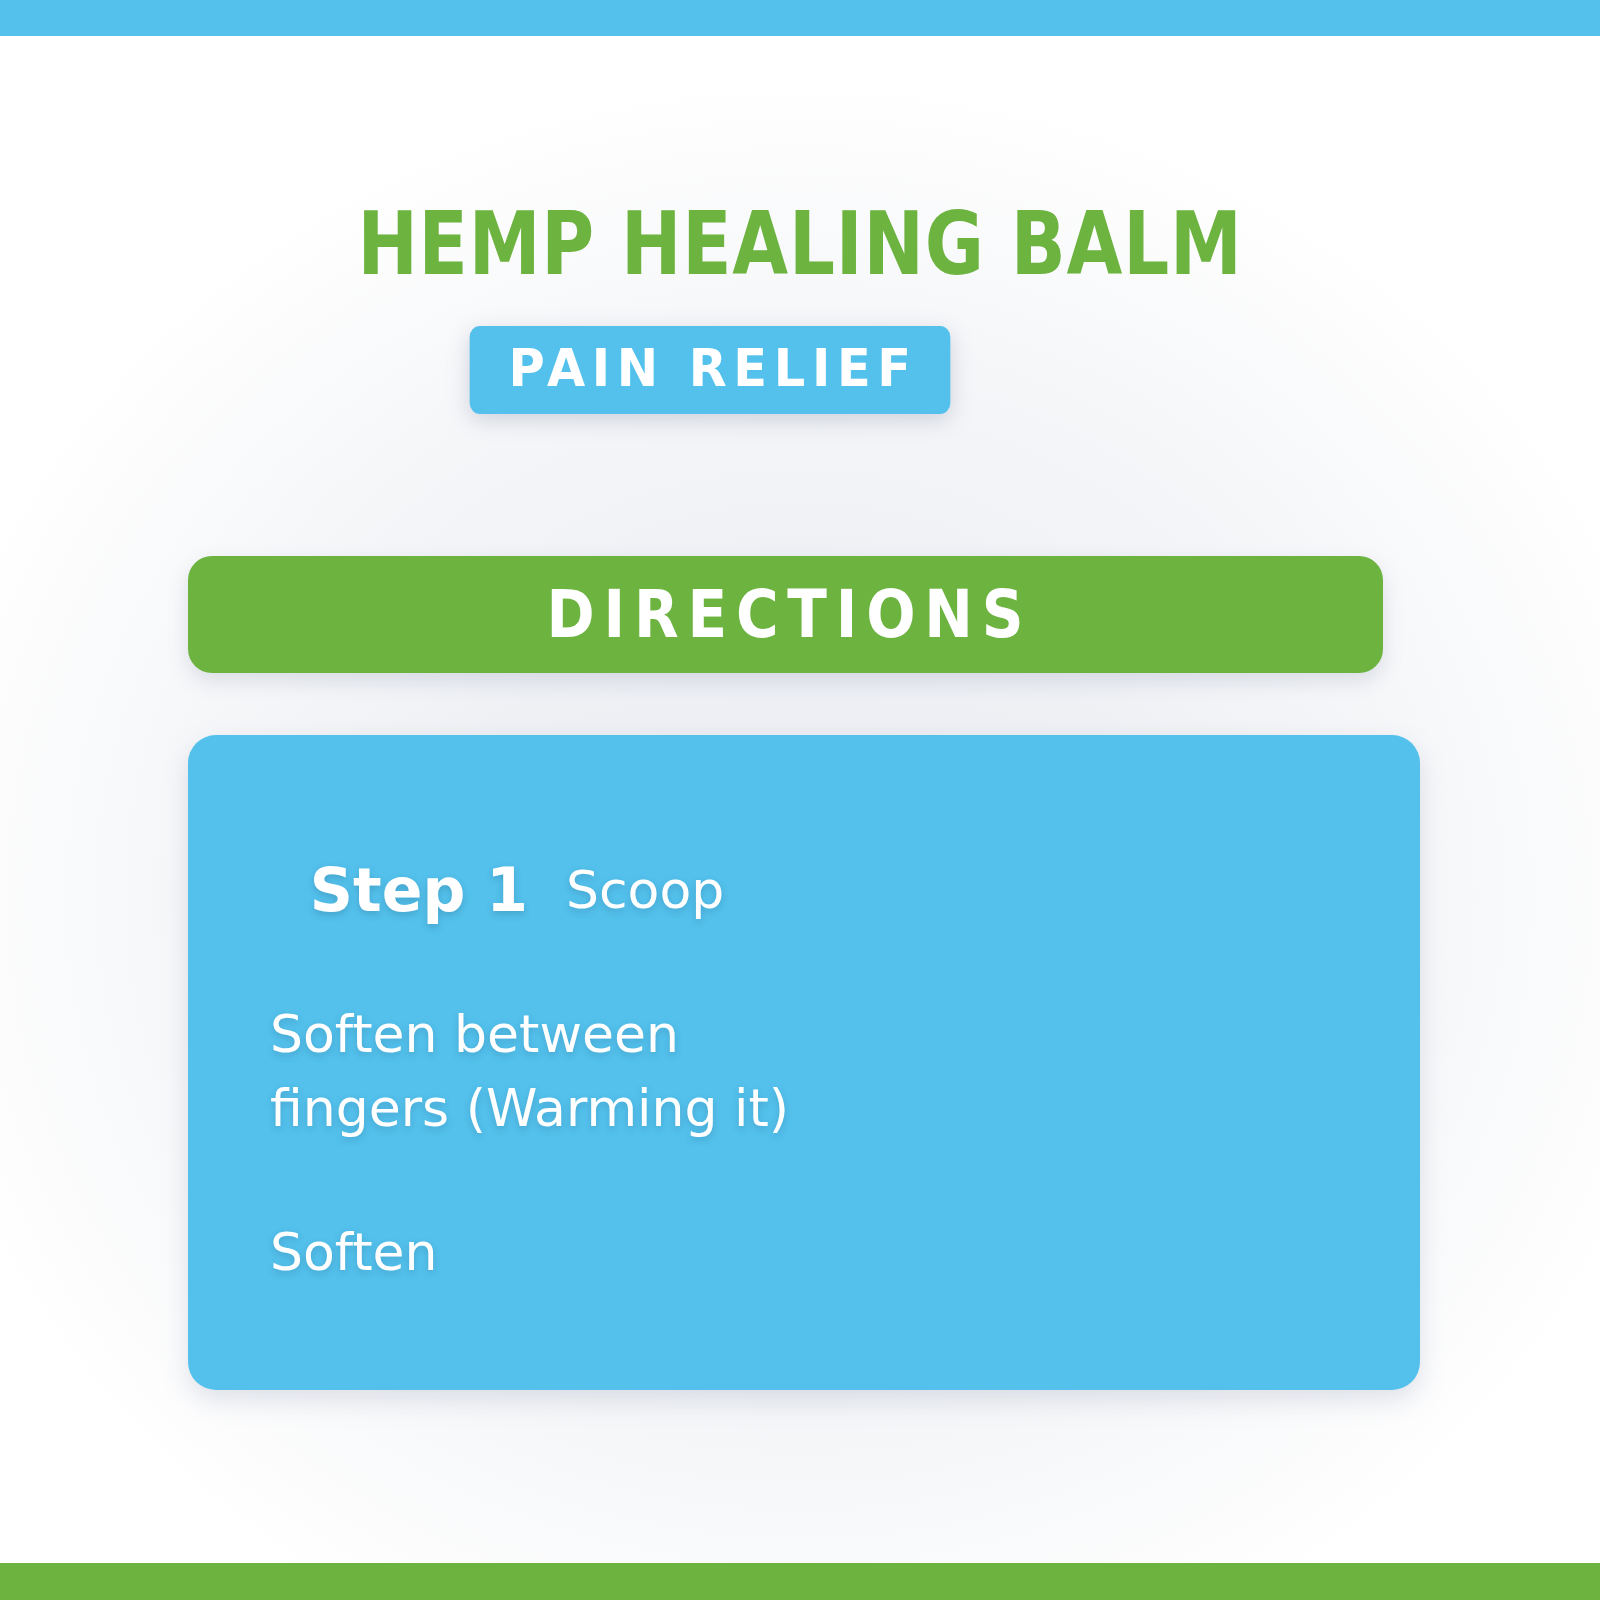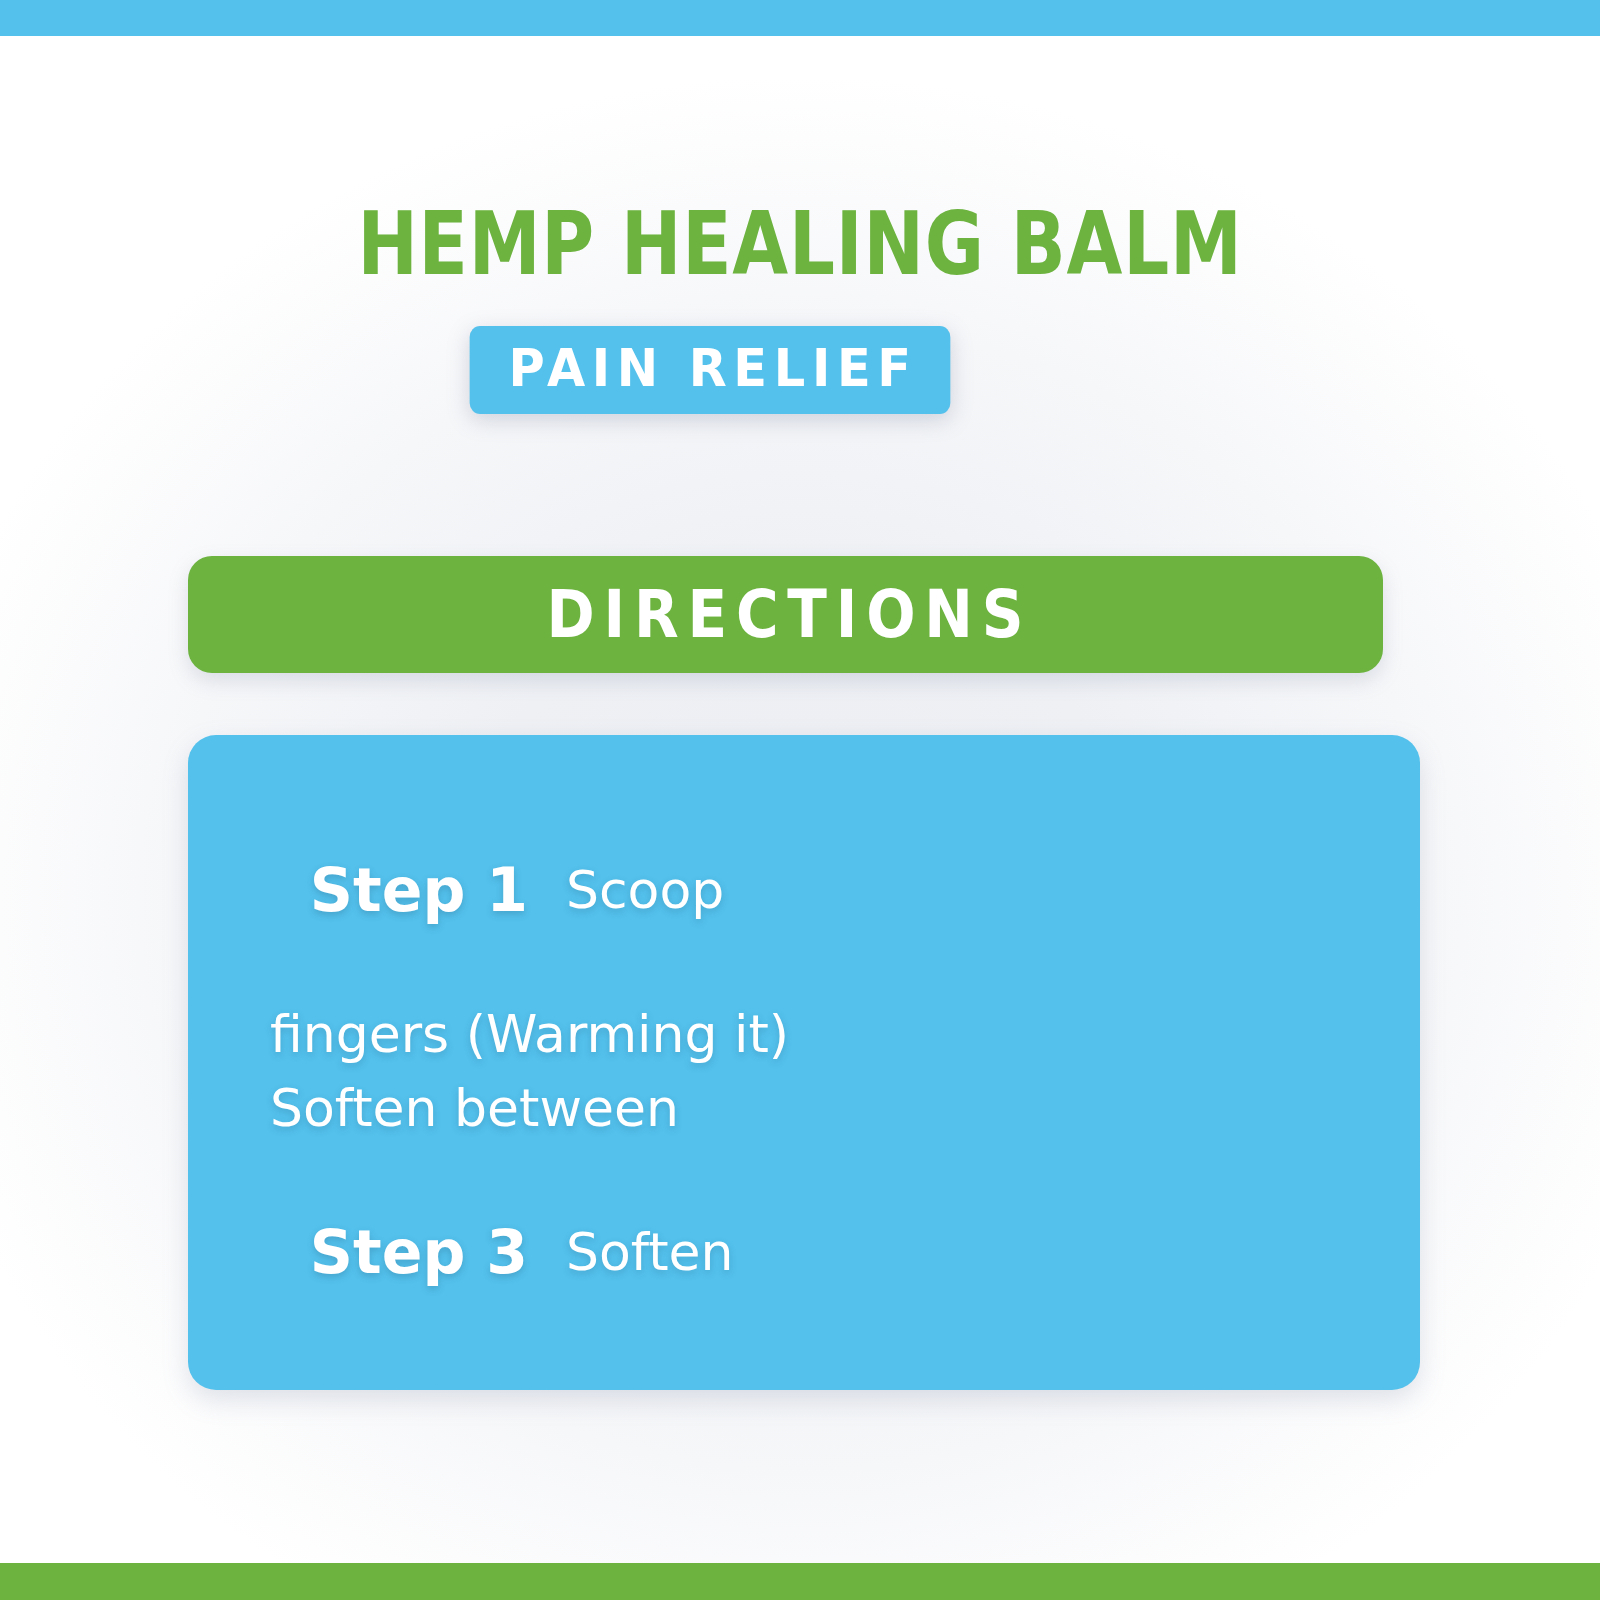--- a/index.html
+++ b/index.html
@@ -179,27 +179,26 @@
 
       <div class="step-row">
         <div class="step-key">Step 1</div>
         <div class="step-desc">
           <span class="line">Scoop</span>
         </div>
       </div>
 
       <div class="step-row">
         <div class="step-desc">
+          <span class="line">Soften between</span>
           <span class="line">fingers (Warming it)</span>
-          <span class="line">Soften between</span>
         </div>
       </div>
 
       <div class="step-row">
-        <div class="step-key">Step 3</div>
         <div class="step-desc">
           <span class="line">Soften</span>
         </div>
       </div>
 
     </div>
   </div>
 
   <div class="bar-bottom" style="background: rgb(108, 179, 63);"></div>
 

